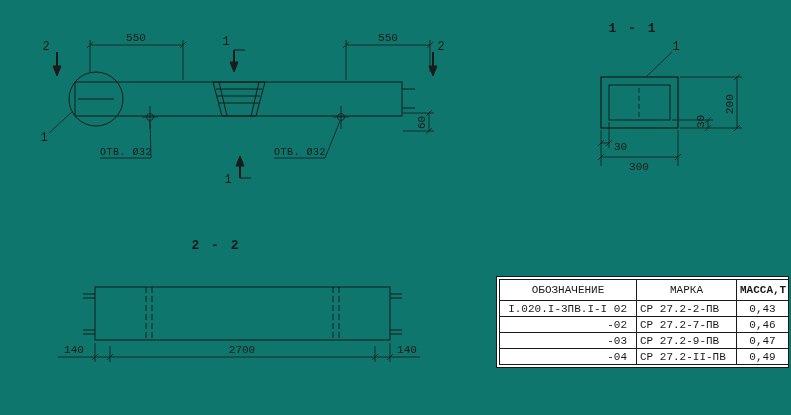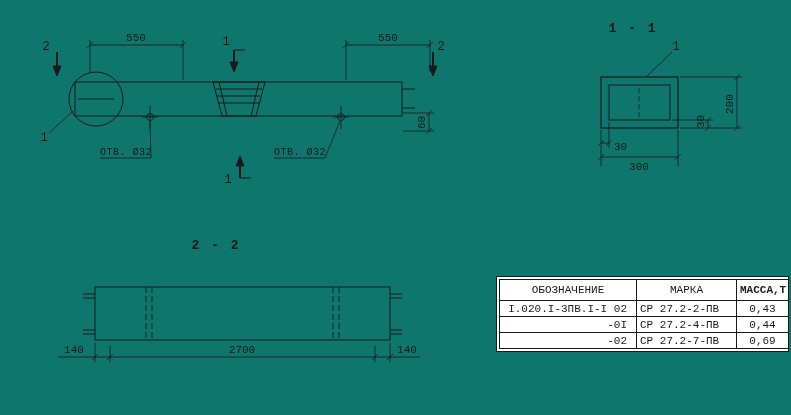--- a/index.html
+++ b/index.html
@@ -205,26 +205,31 @@
           <th class="w2">МАССА,Т</th>
         </tr>
       </thead>
       <tbody>
           <tr>
             <td class="col0">I.020.I-3ПВ.I-I 02</td>
             <td class="col1">СР 27.2-2-ПВ</td>
             <td class="col2">0,43</td>
           </tr>
           <tr>
-            <td class="col0">-0I</td>
-            <td class="col1">СР 27.2-4-ПВ</td>
-            <td class="col2">0,44</td>
-          </tr>
-          <tr>
             <td class="col0">-02</td>
             <td class="col1">СР 27.2-7-ПВ</td>
-            <td class="col2">0,69</td>
+            <td class="col2">0,46</td>
+          </tr>
+          <tr>
+            <td class="col0">-03</td>
+            <td class="col1">СР 27.2-9-ПВ</td>
+            <td class="col2">0,47</td>
+          </tr>
+          <tr>
+            <td class="col0">-04</td>
+            <td class="col1">СР 27.2-II-ПВ</td>
+            <td class="col2">0,49</td>
           </tr>
         </tbody>
     </table>
   </div>
 
 </div>
 
 </body></html>

